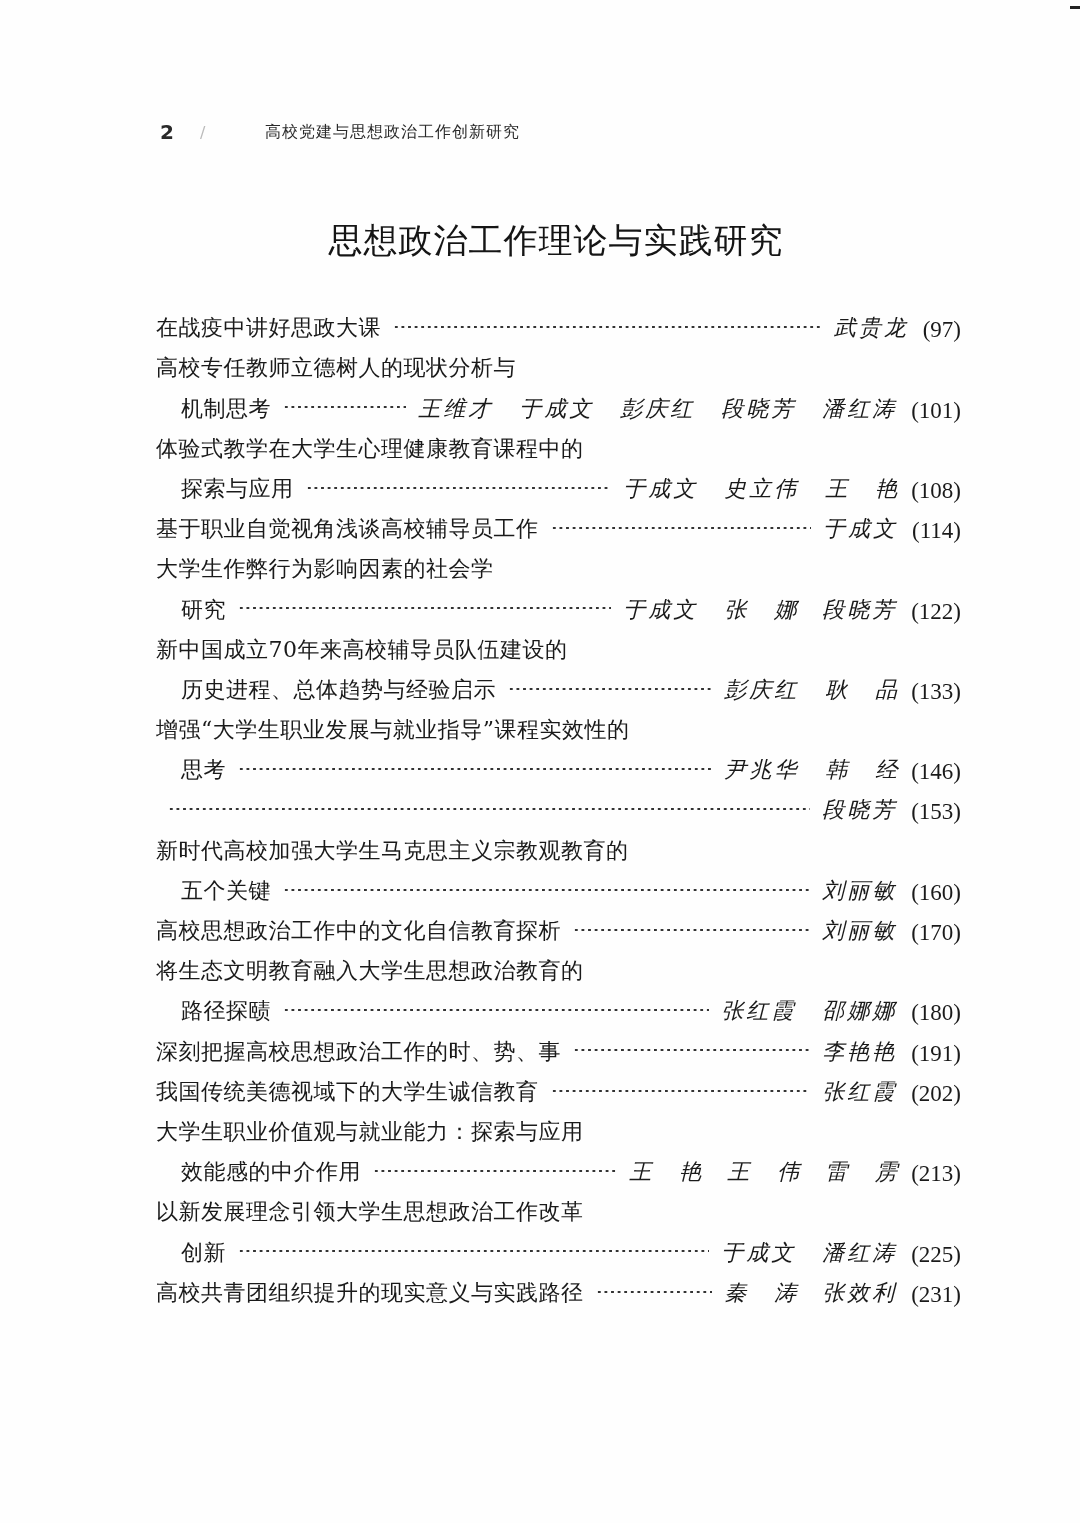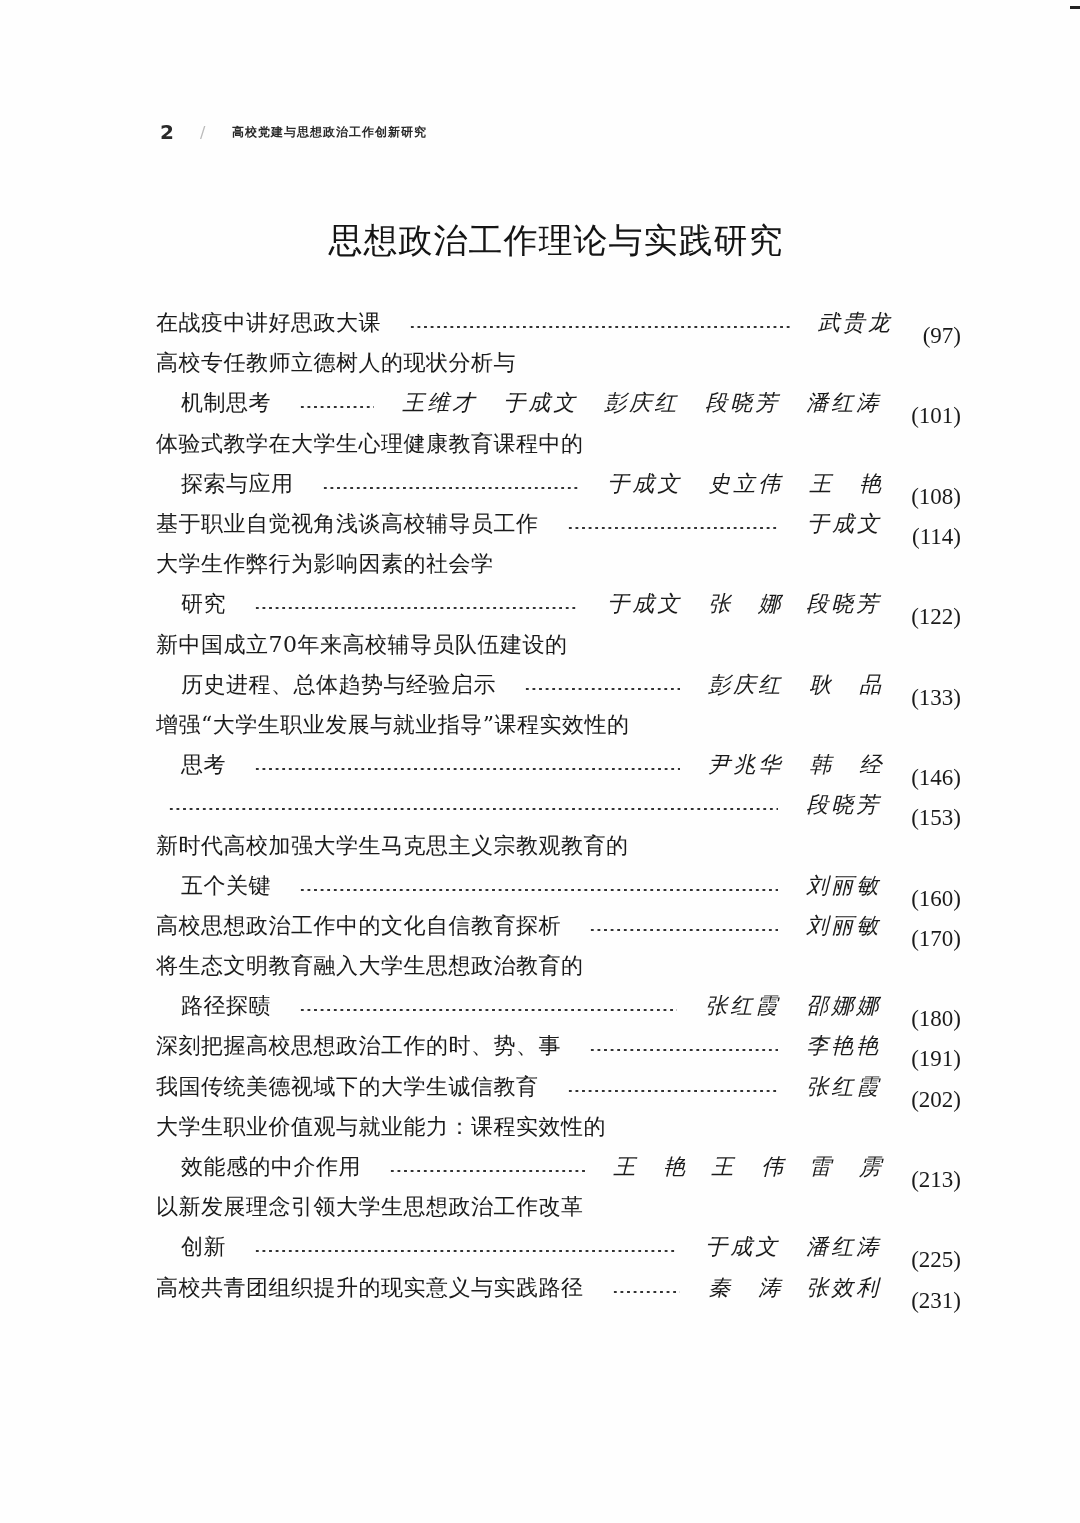--- a/index.html
+++ b/index.html
@@ -41,23 +41,24 @@
     font-size: 20px;
     font-weight: bold;
     width: 40px;
   }
   .running-head .separator {
     font-size: 16px;
     color: #bbbbbb;
     width: 32px;
   }
   .running-head .book-title {
-    font-size: 12px;
-    font-weight: bold;
+    font-size: 16px;
+    font-weight: normal;
     letter-spacing: 1px;
+    margin-left: 33px;
   }
   .section-title {
     position: absolute;
     left: 0;
     width: 1112px;
     top: 218px;
     text-align: center;
     font-family: "DejaVu Sans", "Liberation Sans", sans-serif;
     font-size: 34px;
     font-weight: normal;
@@ -66,24 +67,23 @@
   }
   .toc {
     position: absolute;
     left: 156px;
     top: 303px;
     width: 805px;
   }
   .toc-line {
     height: 40.2px;
     display: flex;
-    align-items: center;
+    align-items: flex-end;
     font-size: 22px;
     white-space: nowrap;
-    gap: 16px;
   }
   .toc-line.indent {
     padding-left: 25px;
   }
   .toc-line .title-text {
     flex: 0 0 auto;
     letter-spacing: 0.5px;
   }
   .toc-line .leader {
     flex: 1 1 auto;
@@ -263,21 +263,21 @@
       </div>
       <div class="toc-line">
         <span class="title-text">我国传统美德视域下的大学生诚信教育</span>
         <span class="leader"></span>
         <span class="authors">
           <span class="author">张红霞</span>
         </span>
         <span class="page-ref">(202)</span>
       </div>
       <div class="toc-line">
-        <span class="title-text">大学生职业价值观与就业能力：课程实效性的</span>
+        <span class="title-text">大学生职业价值观与就业能力：探索与应用</span>
       </div>
       <div class="toc-line indent">
         <span class="title-text">效能感的中介作用</span>
         <span class="leader"></span>
         <span class="authors">
           <span class="author spaced">王艳</span>
           <span class="author spaced">王伟</span>
           <span class="author spaced">雷雳</span>
         </span>
         <span class="page-ref">(213)</span>

